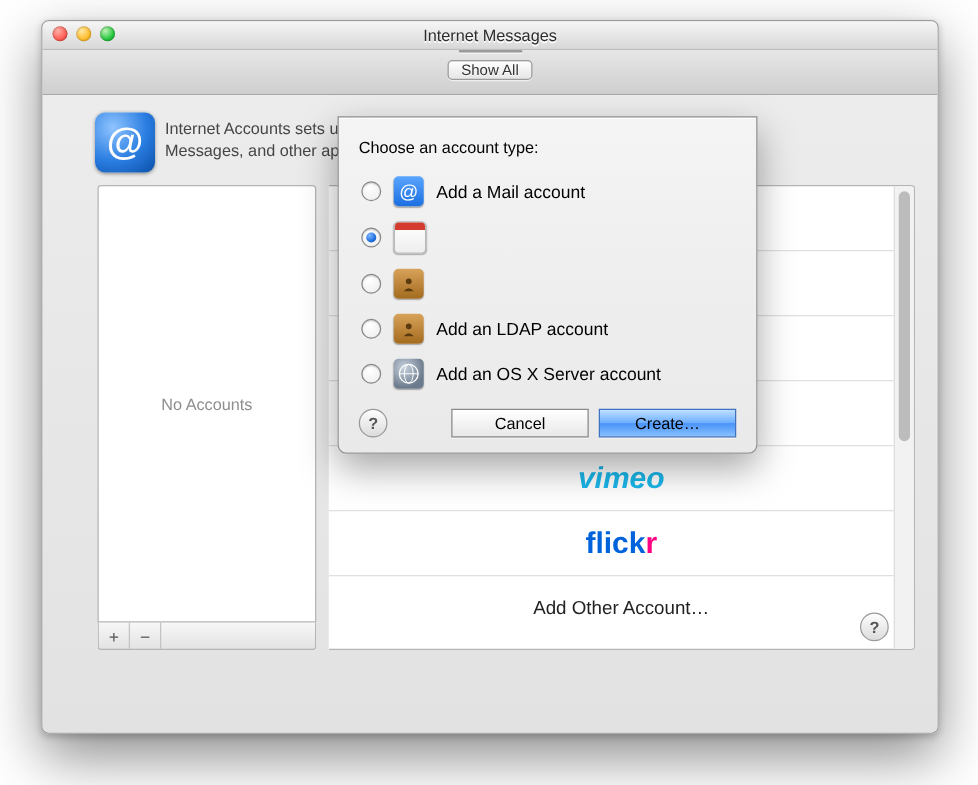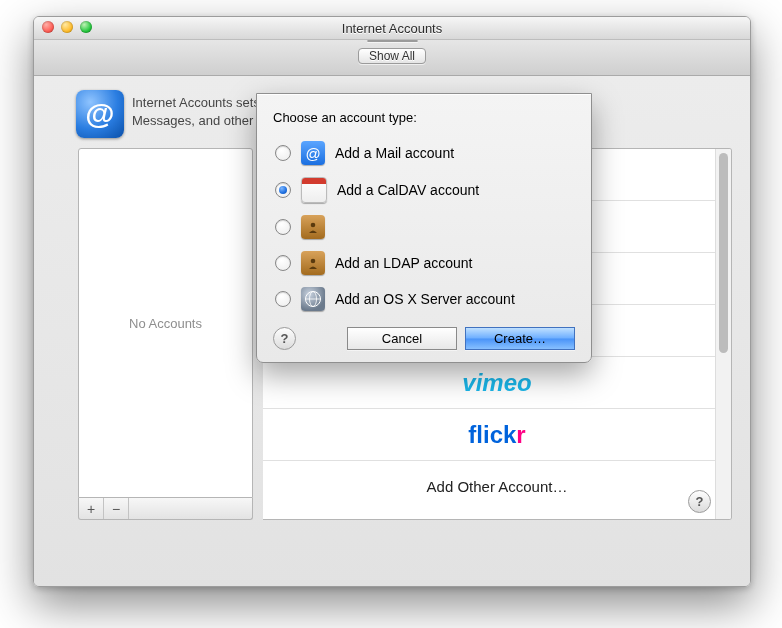--- a/index.html
+++ b/index.html
@@ -215,21 +215,21 @@
     border: 1px solid #9a9a9a;
     display: flex; align-items: center; justify-content: center;
     font-weight: bold; color: #555;
     font-size: 13px;
     box-shadow: 0 1px 0 rgba(255,255,255,0.7);
   }
 
   
   .sheet {
     position: absolute;
-    left: 222px;
+    left: 236px;
     top: 76px;
     width: 302px;
     background: linear-gradient(#f4f4f4,#e9e9e9);
     border: 1px solid #8f8f8f;
     border-radius: 0 0 7px 7px;
     box-shadow: 0 12px 30px rgba(0,0,0,0.35), 0 1px 0 #fff inset;
     padding: 16px 16px 12px 16px;
     z-index: 10;
   }
   .sheet-title {
@@ -316,21 +316,21 @@
 <body>
 
 <div class="window">
 
   <div class="titlebar">
     <div class="traffic">
       <div class="tl red"></div>
       <div class="tl yellow"></div>
       <div class="tl green"></div>
     </div>
-    <div class="title-text">Internet Accounts</div>
+    <div class="title-text">Internet Messages</div>
   </div>
 
   <div class="toolbar">
     <div class="seg">
       <div class="seg-btn">
         <svg width="9" height="9" viewBox="0 0 10 10">
             <path d="M7 1 L3 5 L7 9" fill="none" stroke="#999" stroke-width="1.8"></path>
           </svg>
       </div>
       <div class="seg-btn">
@@ -411,21 +411,20 @@
     <div class="sheet-title">Choose an account type:</div>
 
     <div class="opt">
       <div class="radio"></div>
       <div class="opt-icon ic-mail">@</div>
       <div class="opt-label">Add a Mail account</div>
     </div>
     <div class="opt">
       <div class="radio checked"></div>
       <div class="opt-icon ic-cal"></div>
-      <div class="opt-label">Add a CalDAV account</div>
     </div>
     <div class="opt">
       <div class="radio"></div>
       <div class="opt-icon ic-book">
         <svg width="12" height="14" viewBox="0 0 12 14">
             <circle cx="6" cy="5" r="2.3" fill="#5a3a0e"></circle>
             <path d="M2 13 Q6 8 10 13" fill="#5a3a0e"></path>
           </svg>
       </div>
     </div>

